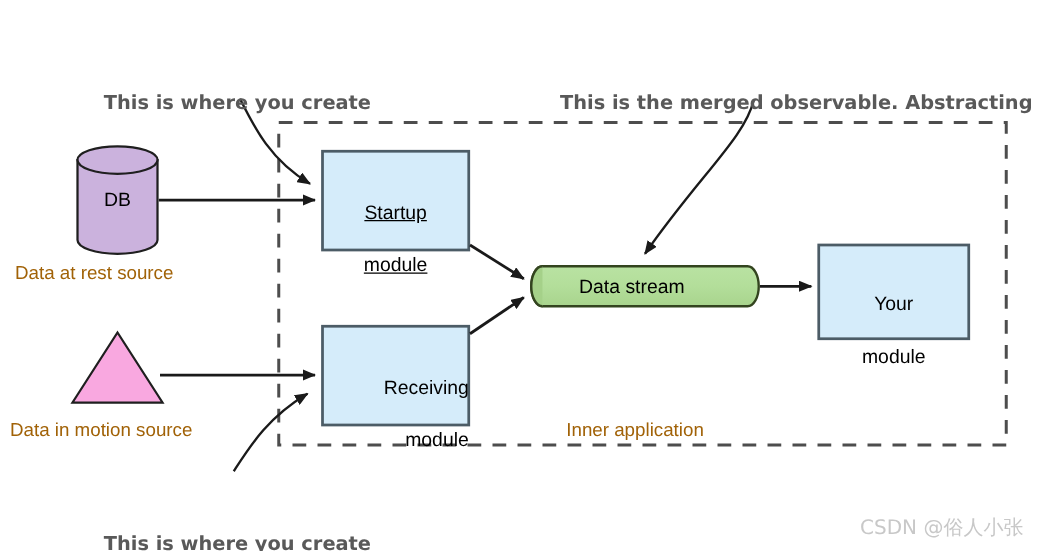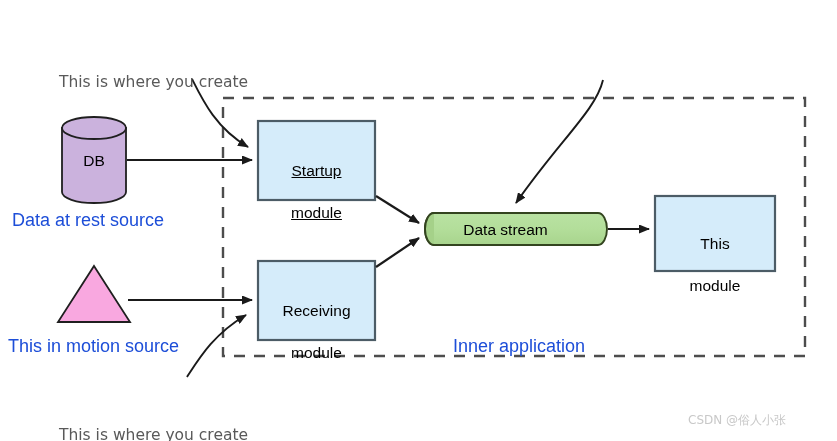--- a/index.html
+++ b/index.html
@@ -18,47 +18,48 @@
   svg.layer {
     position: absolute;
     top: 0;
     left: 0;
     width: 837px;
     height: 441px;
   }
   .anno {
     position: absolute;
     font-family: "DejaVu Sans", sans-serif;
-    font-weight: normal;
+    font-weight: bold;
     font-size: 15.5px;
     line-height: 21px;
     color: #595959;
     white-space: pre;
+    margin-left: 24px;
   }
   .caption {
     position: absolute;
     font-family: "Liberation Sans", sans-serif;
-    font-size: 18px;
-    color: #1d4ed8;
+    font-size: 15px;
+    color: #a16207;
     white-space: nowrap;
   }
   .node-label {
     position: absolute;
     font-family: "Liberation Sans", sans-serif;
     font-size: 15.5px;
     color: #000000;
     text-align: center;
     line-height: 21px;
     white-space: pre-line;
     pointer-events: none;
   }
   .watermark {
     position: absolute;
     font-family: "DejaVu Sans", sans-serif;
-    font-size: 12px;
+    font-size: 16px;
     color: #c8c8c8;
     white-space: nowrap;
   }
 </style>
 </head>
 <body>
 
 <div id="canvas">
 
   <svg class="layer" viewBox="0 0 837 441">
@@ -108,47 +109,48 @@
     <path d="M603,80 C596,110 560,140 516,203" fill="none" stroke="#1a1a1a" stroke-width="1.9" marker-end="url(#arrowFilled)"></path>
 
     <path d="M187,377 C200,357 214,334 246,315" fill="none" stroke="#1a1a1a" stroke-width="1.9" marker-end="url(#arrowFilled)"></path>
   </svg>
 
   <div class="anno" style="left:59px; top:30px;">
     <div>This is where you create</div>
   </div>
 
   <div class="anno" style="left:424px; top:30px;">
+    <div>This is the merged observable. Abstracting</div>
   </div>
 
   <div class="anno" style="left:59px; top:383px;">
     <div>This is where you create</div>
     
   </div>
 
   <div class="node-label" style="left:62px; top:150px; width:64px;">DB</div>
 
   <div class="caption" style="left:12px; top:210px;">Data at rest source</div>
 
-  <div class="caption" style="left:8px; top:336px;">This in motion source</div>
+  <div class="caption" style="left:8px; top:336px;">Data in motion source</div>
 
   <div class="node-label" style="left:258px; top:139px; width:117px;text-decoration:underline;">
     <div>Startup</div>
     <div>module</div>
   </div>
 
-  <div class="node-label" style="left:258px; top:279px; width:117px;">
+  <div class="node-label" style="left:258px; top:279px; width:117px;text-align:right;">
     <div>Receiving</div>
     <div>module</div>
   </div>
 
   <div class="node-label" style="left:434px; top:219px; width:143px;">Data stream</div>
 
   <div class="node-label" style="left:655px; top:212px; width:120px;">
-    <div>This</div>
+    <div>Your</div>
     <div>module</div>
   </div>
 
   <div class="caption" style="left:453px; top:336px;">Inner application</div>
 
   <div class="watermark" style="left:688px; top:412px;">CSDN @俗人小张</div>
 
 </div>
 
 </body></html>

